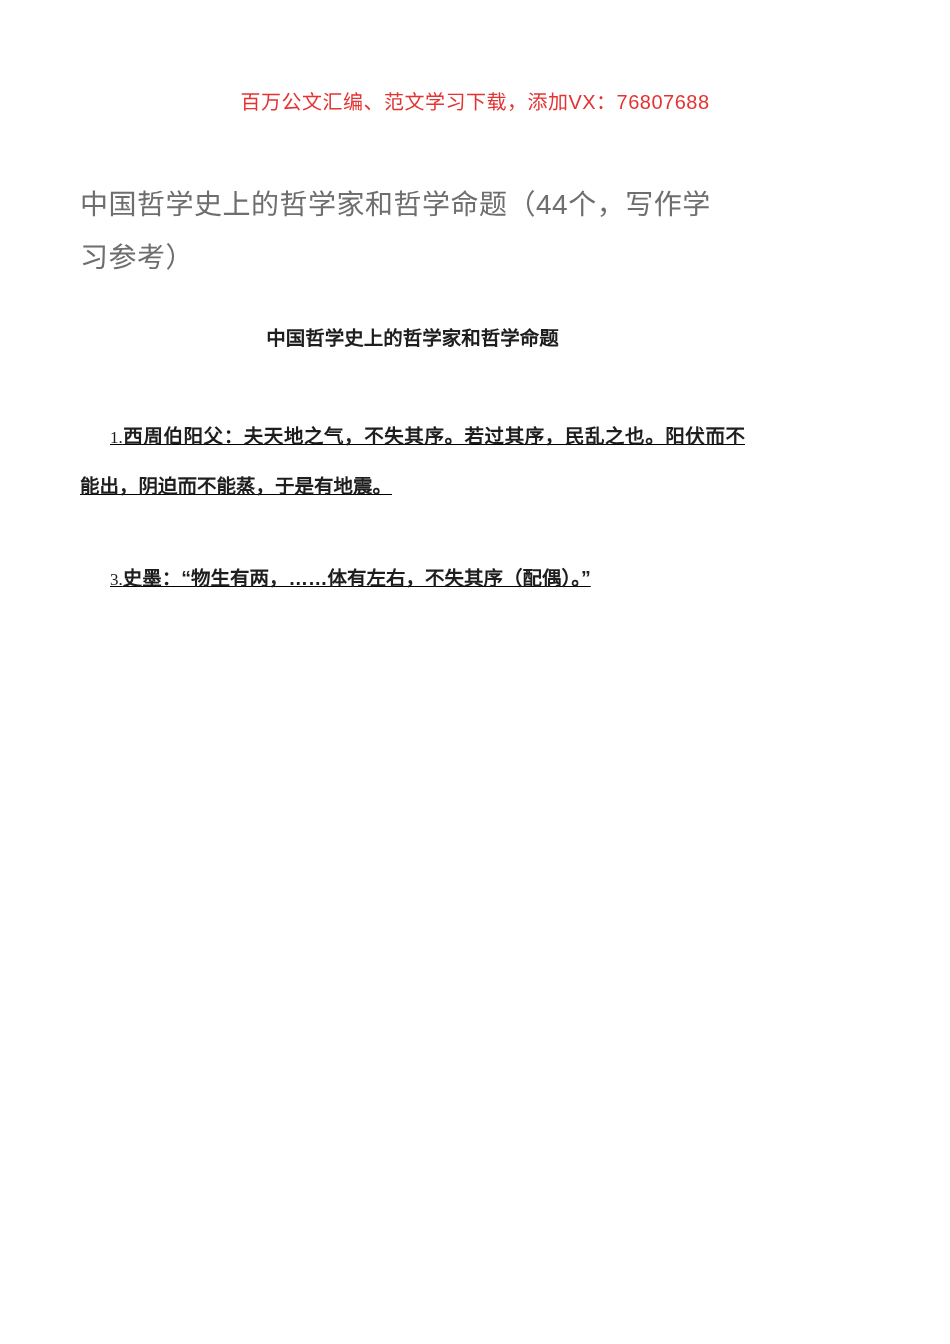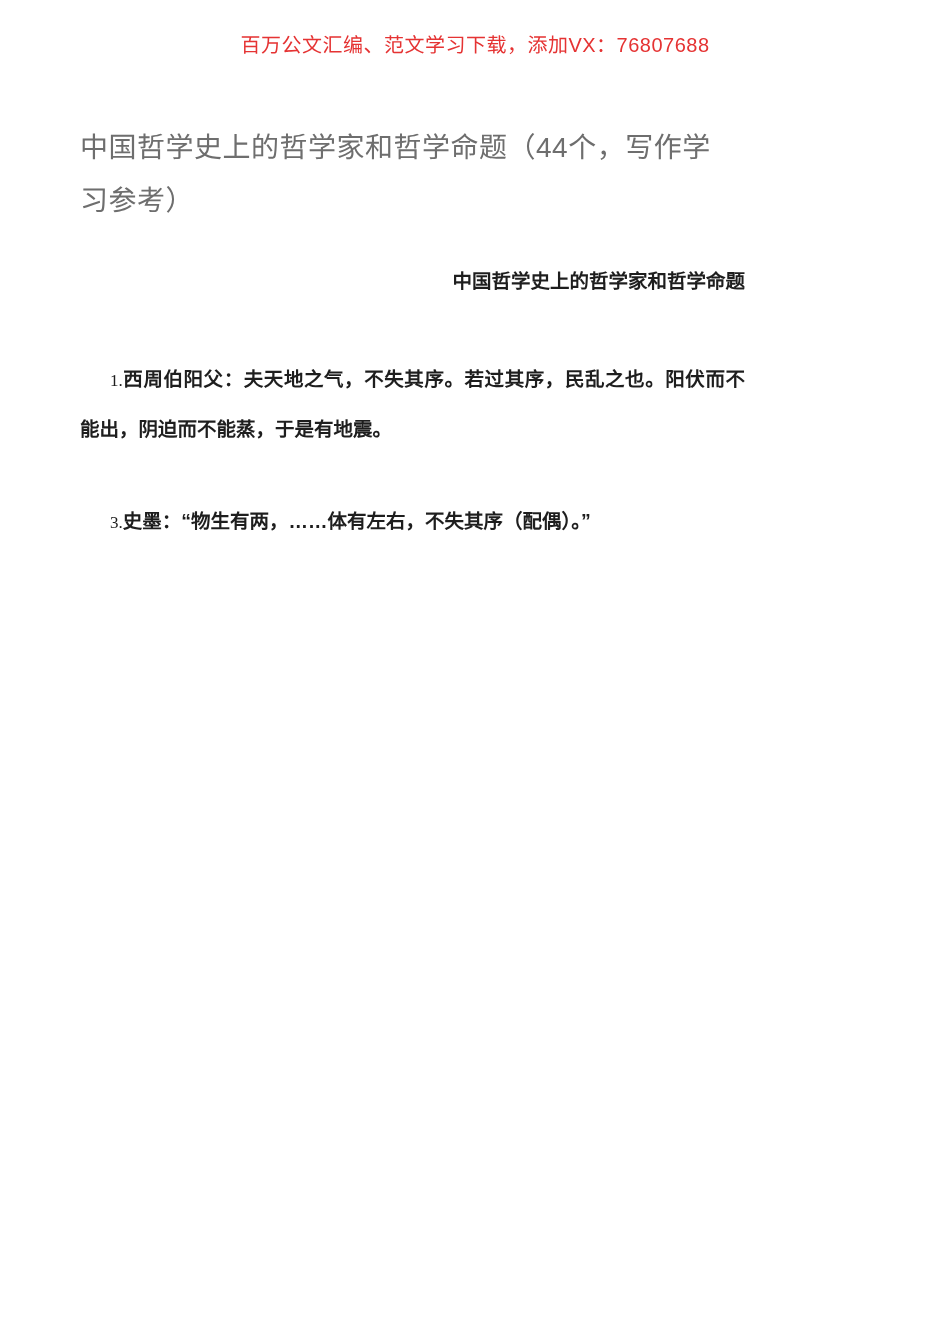--- a/index.html
+++ b/index.html
@@ -9,21 +9,21 @@
     font-family: "Liberation Sans", sans-serif;
   }
   .page {
     position: relative;
     width: 950px;
     height: 1344px;
     background: #ffffff;
     overflow: hidden;
   }
   .notice {
-    padding-top: 31px;
+    padding-top: 88px;
     text-align: center;
     color: #e53333;
     font-size: 20px;
     line-height: 28px;
     font-weight: 400;
     letter-spacing: 0.5px;
   }
   .doc {
     margin-left: 80px;
     width: 665px;
@@ -33,29 +33,30 @@
     width: 640px;
     font-size: 28px;
     line-height: 53px;
     font-weight: 400;
     color: #6e6e6e;
     letter-spacing: 0.5px;
   }
   .section-heading {
     margin-top: 30px;
     width: 665px;
-    text-align: right;
+    text-align: center;
     font-size: 19.5px;
     line-height: 48px;
     font-weight: 700;
     color: #1e1e1e;
   }
   .content {
     margin-top: 50px;
     width: 665px;
+    text-decoration: underline;
   }
   .content p {
     font-size: 19.5px;
     line-height: 48px;
     font-weight: 700;
     color: #1e1e1e;
     text-align: justify;
     text-indent: 30px;
     margin-bottom: 44px;
     word-break: break-all;

